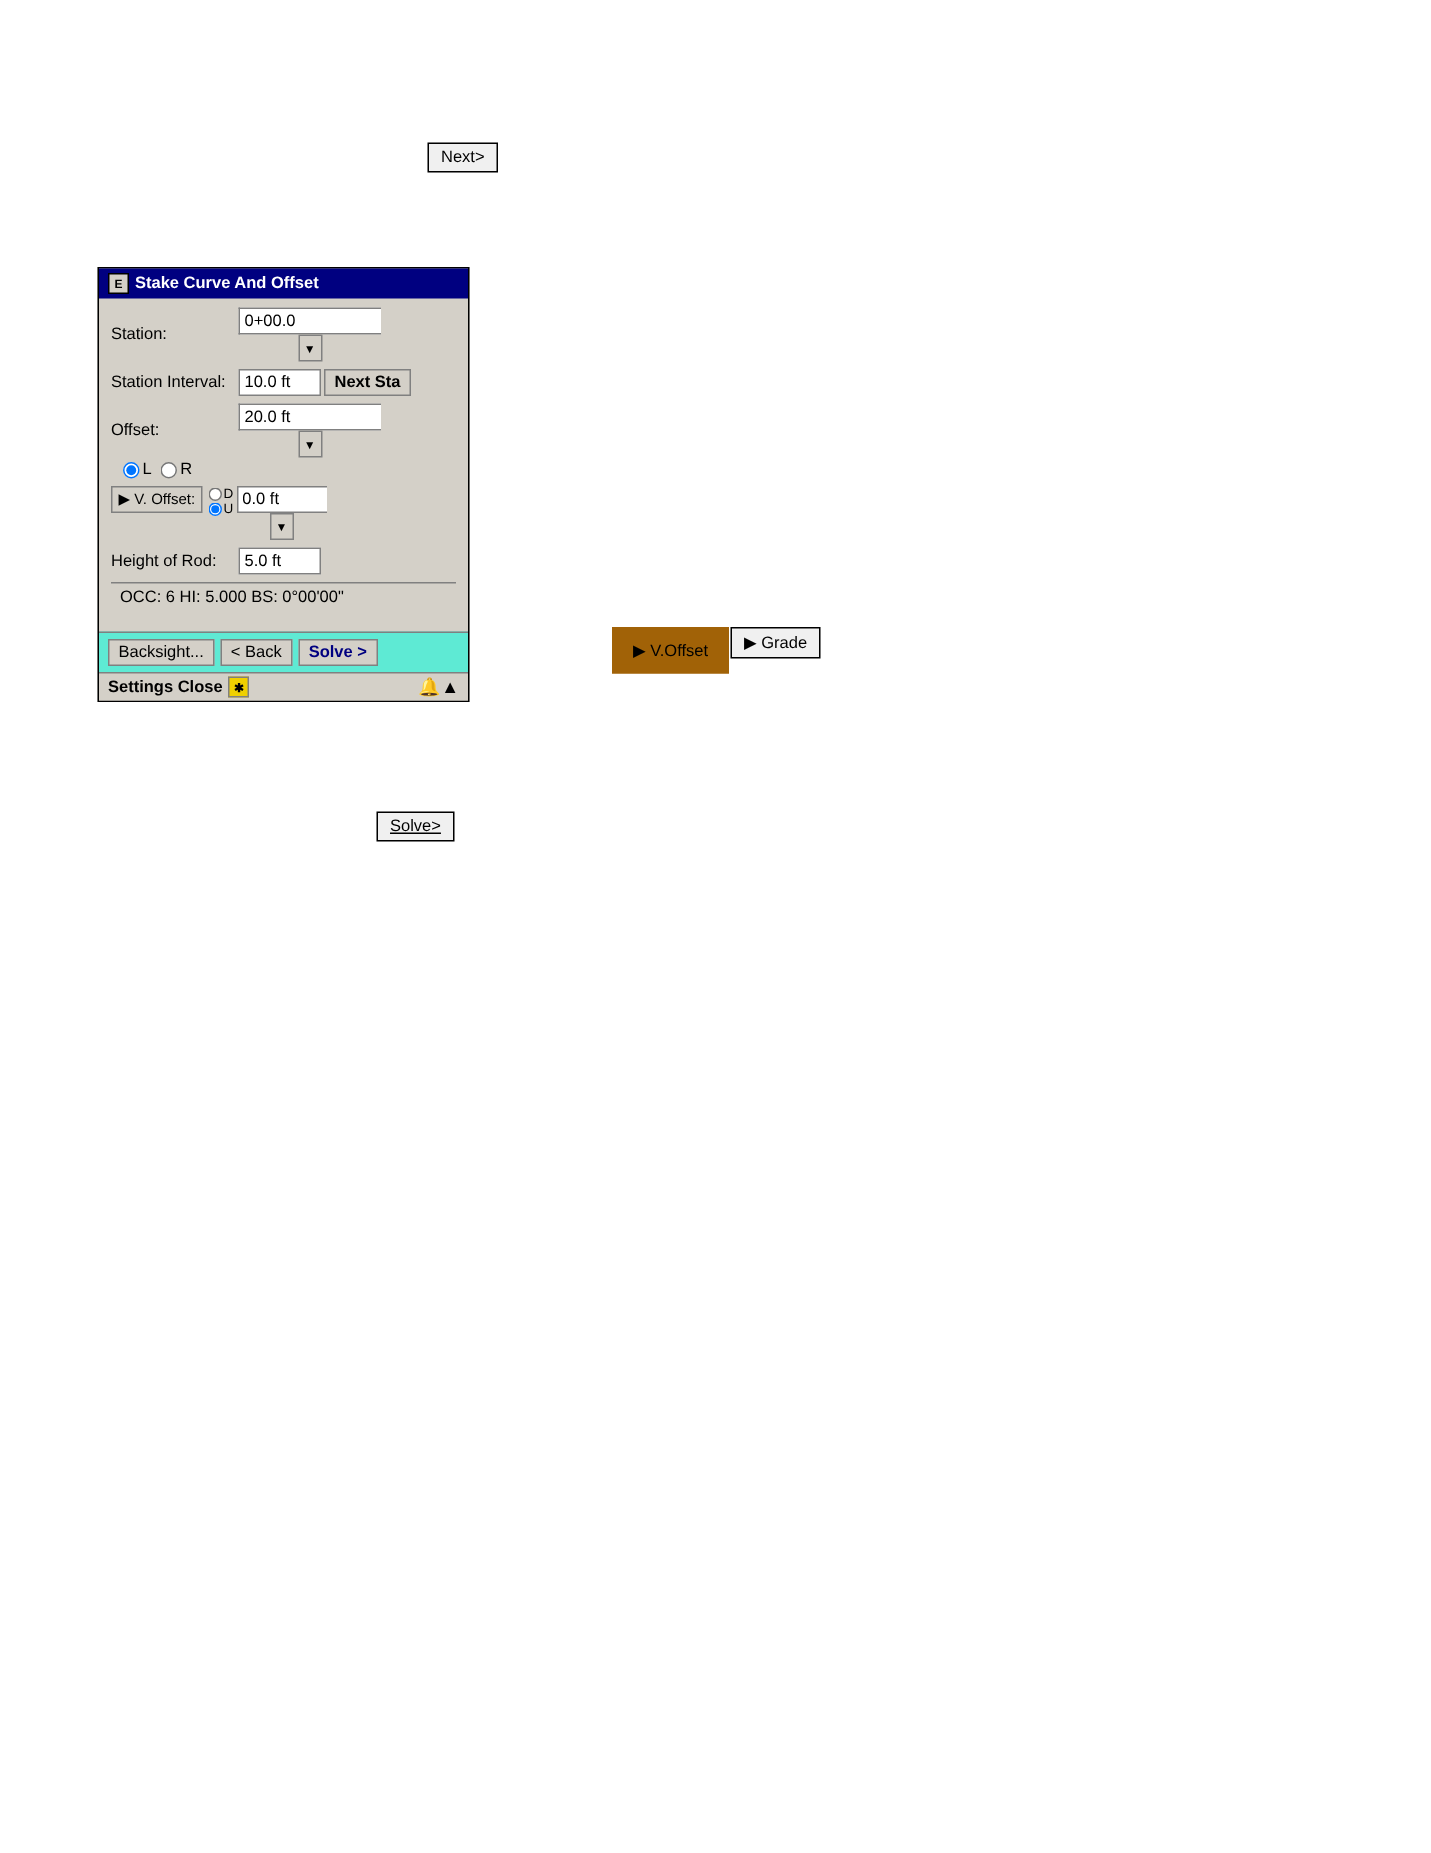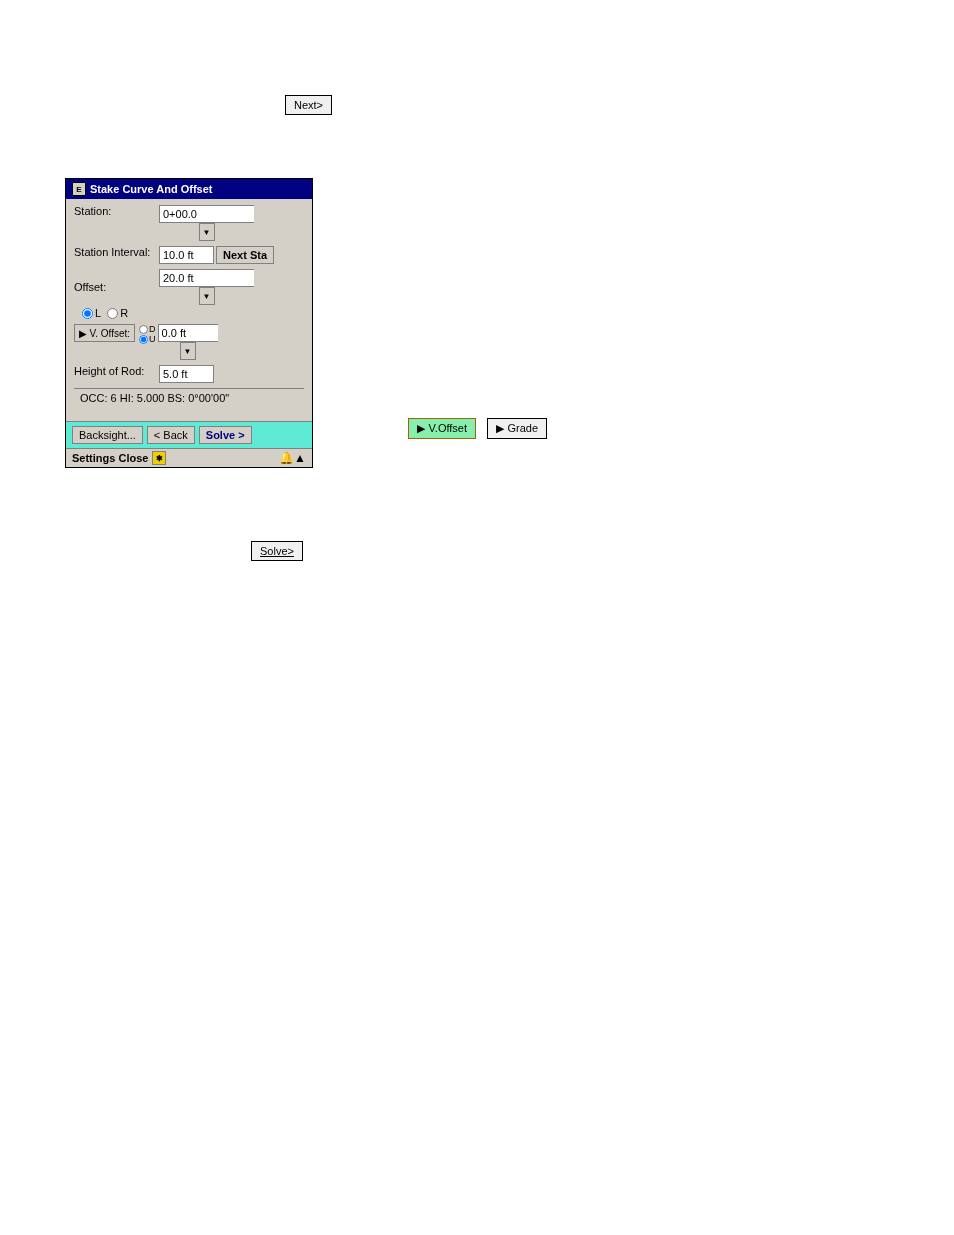--- a/index.html
+++ b/index.html
@@ -36,22 +36,22 @@
       cursor: pointer;
       font-size: 11px;
       text-decoration: underline;
     }
 
     
     .voffset-btn-right {
       position: absolute;
       top: 418px;
       left: 408px;
-      border: 1px solid #a16207;
-      background: #86efac;
+      border: 6px solid #a16207;
+      background: #a16207;
       padding: 3px 8px;
       cursor: pointer;
       font-size: 11px;
     }
 
     
     .grade-btn-right {
       position: absolute;
       top: 418px;
       left: 487px;
@@ -95,20 +95,21 @@
       color: #000;
       font-weight: bold;
     }
 
     .dialog-body {
       padding: 6px 8px;
     }
 
     .field-row {
       display: flex;
+      align-items: center;
       margin-bottom: 5px;
     }
 
     .field-label {
       font-size: 11px;
       min-width: 85px;
     }
 
     .field-input {
       border: 1px solid #808080;

